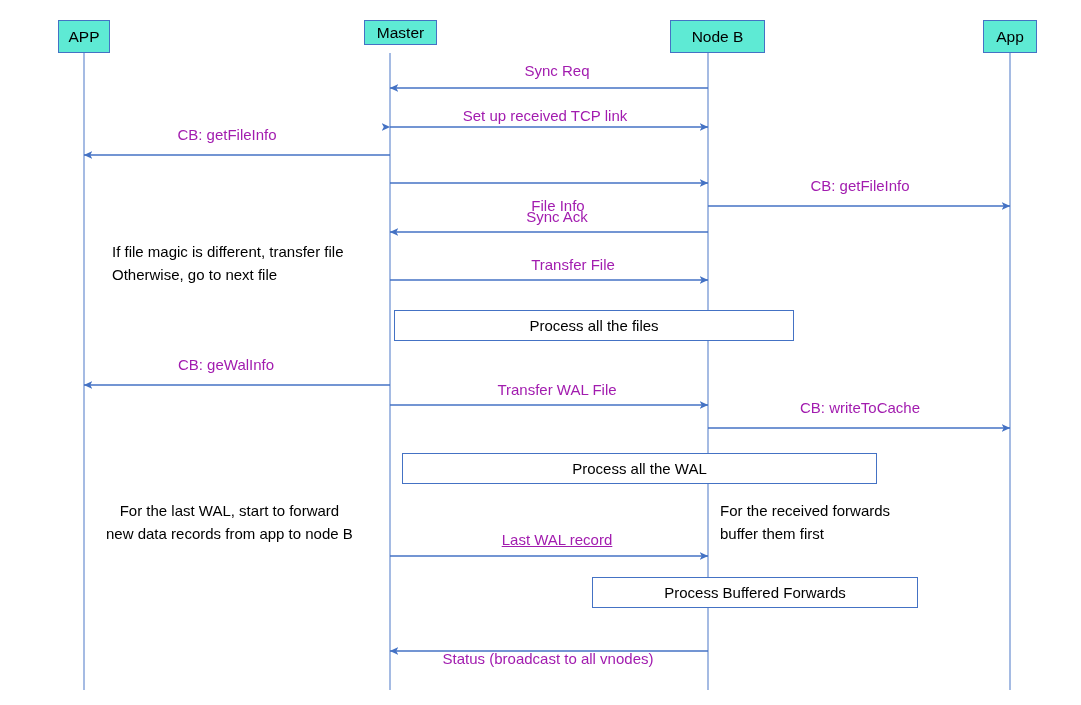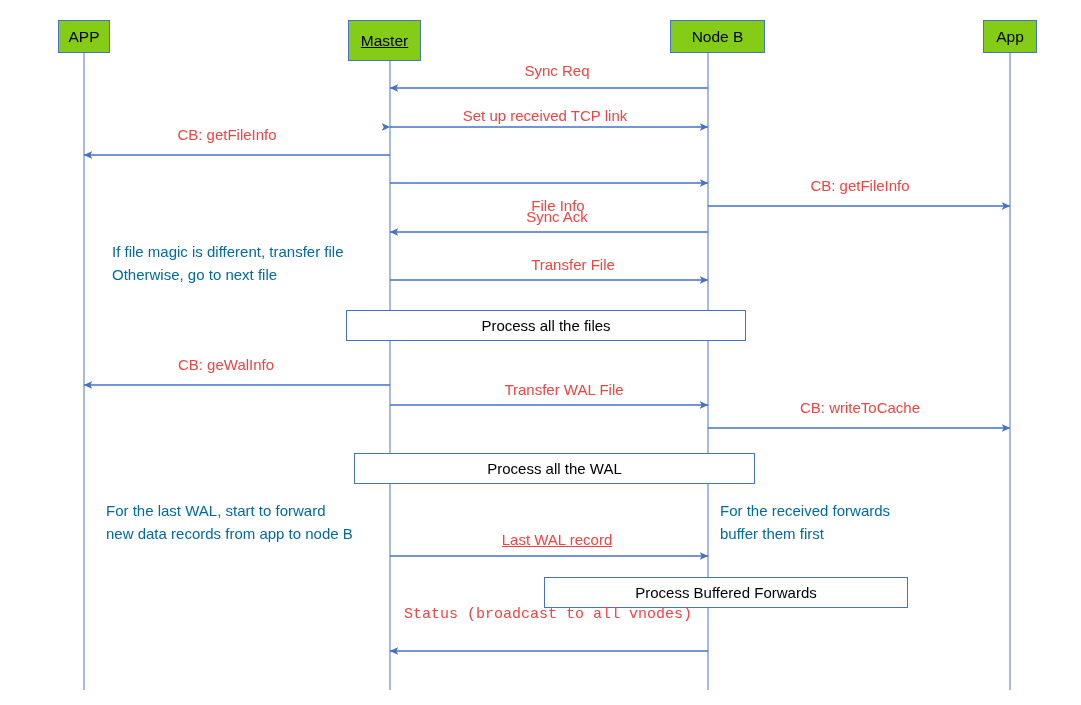--- a/index.html
+++ b/index.html
@@ -22,54 +22,55 @@
     position: absolute;
     left: 0;
     top: 0;
     width: 1081px;
     height: 705px;
     pointer-events: none;
   }
   .lifeline-box {
     position: absolute;
     border: 1.4px solid #4472c4;
-    background: #84cc16;
+    background: #5eead4;
     box-sizing: border-box;
     display: flex;
     align-items: center;
     justify-content: center;
     font-size: 15.5px;
     color: #000000;
     line-height: 1;
   }
   .activation-box {
     position: absolute;
     border: 1.7px solid #4472c4;
     background: #ffffff;
     box-sizing: border-box;
     display: flex;
     align-items: center;
     justify-content: center;
     font-size: 15px;
     color: #000000;
     line-height: 1;
+    margin-left: 48px;
   }
   .msg-label {
     position: absolute;
     font-size: 15px;
-    color: #ef4444;
+    color: #a21caf;
     text-align: center;
     white-space: nowrap;
     line-height: 1.15;
     transform: translateX(-50%);
   }
   .note-text {
     position: absolute;
     font-size: 15px;
-    color: #0369a1;
+    color: #000000;
     line-height: 1.5;
     white-space: pre-line;
     text-align: left;
   }
 </style>
 </head>
 <body>
 
 <div id="diagram">
 
@@ -101,57 +102,57 @@
         <line x1="708" y1="428" x2="1010" y2="428" stroke="#4472c4" stroke-width="1.4" marker-end="url(#arrow-right)"></line>
         <line x1="390" y1="556" x2="708" y2="556" stroke="#4472c4" stroke-width="1.4" marker-end="url(#arrow-right)"></line>
         <line x1="708" y1="651" x2="390" y2="651" stroke="#4472c4" stroke-width="1.4" marker-end="url(#arrow-right)"></line>
       </g>
   </svg>
 
   <div id="lifeline-boxes">
       <div class="lifeline-box" style="left: 58px; top: 20px; width: 52px; height: 33px;">
         <span>APP</span>
       </div>
-      <div class="lifeline-box" style="left: 348px; top: 20px; width: 73px; height: 41px; text-decoration: underline;">
+      <div class="lifeline-box" style="left: 364px; top: 20px; width: 73px; height: 25px;">
         <span>Master</span>
       </div>
       <div class="lifeline-box" style="left: 670px; top: 20px; width: 95px; height: 33px;">
         <span>Node B</span>
       </div>
       <div class="lifeline-box" style="left: 983px; top: 20px; width: 54px; height: 33px;">
         <span>App</span>
       </div>
     </div>
   <div id="activation-boxes">
       <div class="activation-box" style="left: 346px; top: 310px; width: 400px; height: 31px;">
         <span>Process all the files</span>
       </div>
-      <div class="activation-box" style="left: 354px; top: 453px; width: 401px; height: 31px;">
+      <div class="activation-box" style="left: 354px; top: 453px; width: 475px; height: 31px;">
         <span>Process all the WAL</span>
       </div>
-      <div class="activation-box" style="left: 544px; top: 577px; width: 364px; height: 31px;">
+      <div class="activation-box" style="left: 544px; top: 577px; width: 326px; height: 31px;">
         <span>Process Buffered Forwards</span>
       </div>
     </div>
   <div id="message-labels">
       <div class="msg-label" style="left: 557px; top: 62px;">Sync Req</div>
       <div class="msg-label" style="left: 545px; top: 107px;">Set up received TCP link</div>
       <div class="msg-label" style="left: 227px; top: 126px;">CB: getFileInfo</div>
       <div class="msg-label" style="left: 558px; top: 158px; margin-top: 39px;">File Info</div>
       <div class="msg-label" style="left: 860px; top: 177px;">CB: getFileInfo</div>
       <div class="msg-label" style="left: 557px; top: 208px;">Sync Ack</div>
       <div class="msg-label" style="left: 557px; top: 256px; margin-left: 16px;">Transfer File</div>
       <div class="msg-label" style="left: 226px; top: 356px; text-align: center;">CB: geWalInfo</div>
-      <div class="msg-label" style="left: 557px; top: 381px; margin-left: 7px;">Transfer WAL File</div>
+      <div class="msg-label" style="left: 557px; top: 381px;">Transfer WAL File</div>
       <div class="msg-label" style="left: 860px; top: 399px;">CB: writeToCache</div>
       <div class="msg-label" style="left: 557px; top: 531px; text-decoration: underline;">Last WAL record</div>
-      <div class="msg-label" style="left: 548px; top: 606px; font-family: Liberation Mono, monospace;">Status (broadcast to all vnodes)</div>
+      <div class="msg-label" style="left: 548px; top: 650px;">Status (broadcast to all vnodes)</div>
     </div>
   <div id="notes">
       <div class="note-text" style="left: 112px; top: 241px;">If file magic is different, transfer file
 Otherwise, go to next file</div>
-      <div class="note-text" style="left: 106px; top: 500px;">For the last WAL, start to forward
+      <div class="note-text" style="left: 106px; top: 500px; text-align: center;">For the last WAL, start to forward
 new data records from app to node B</div>
       <div class="note-text" style="left: 720px; top: 500px;">For the received forwards
 buffer them first</div>
     </div>
 
 </div>
 
 </body></html>

